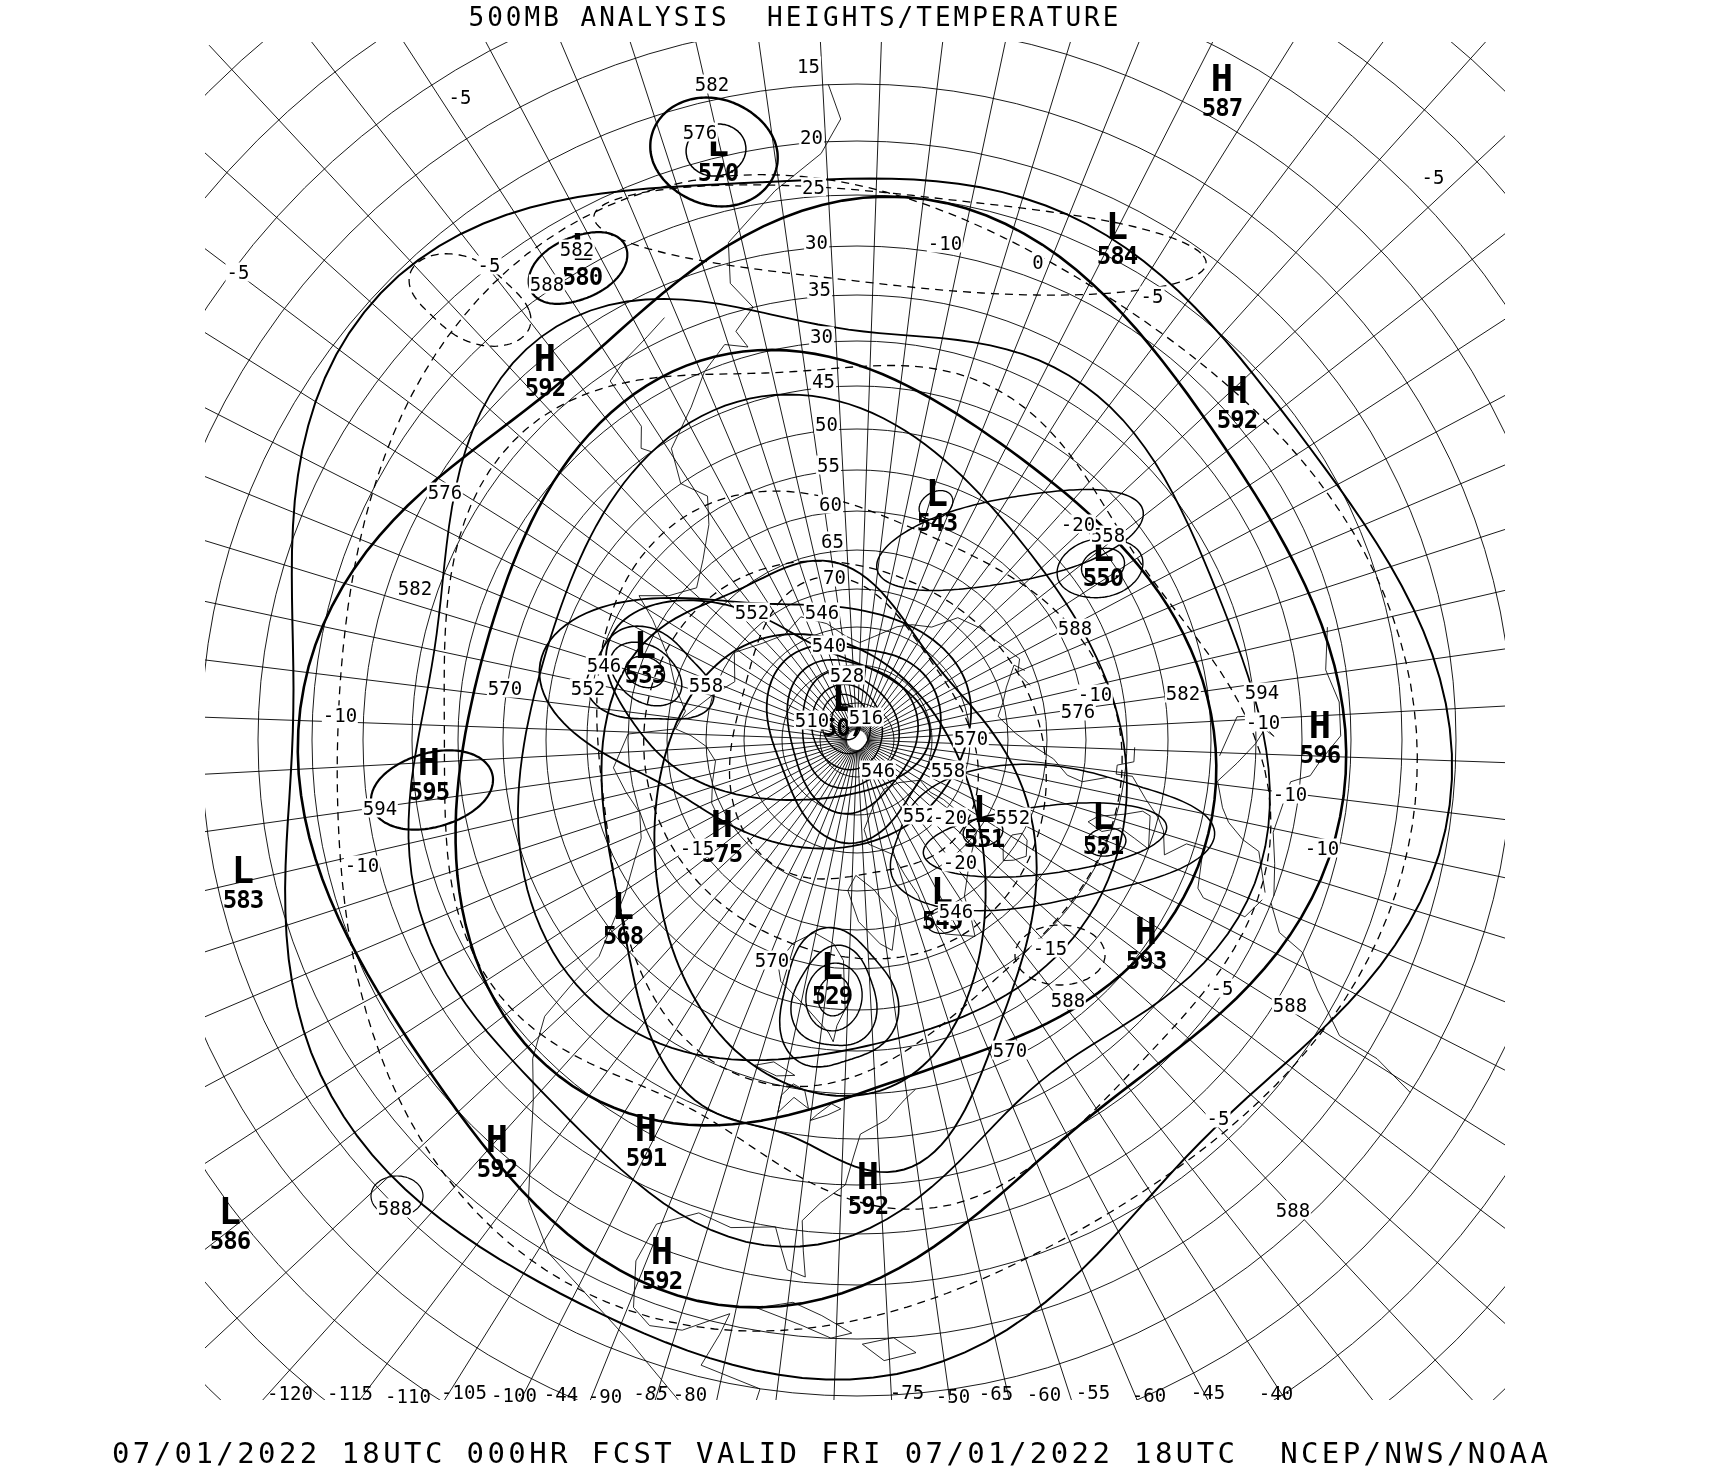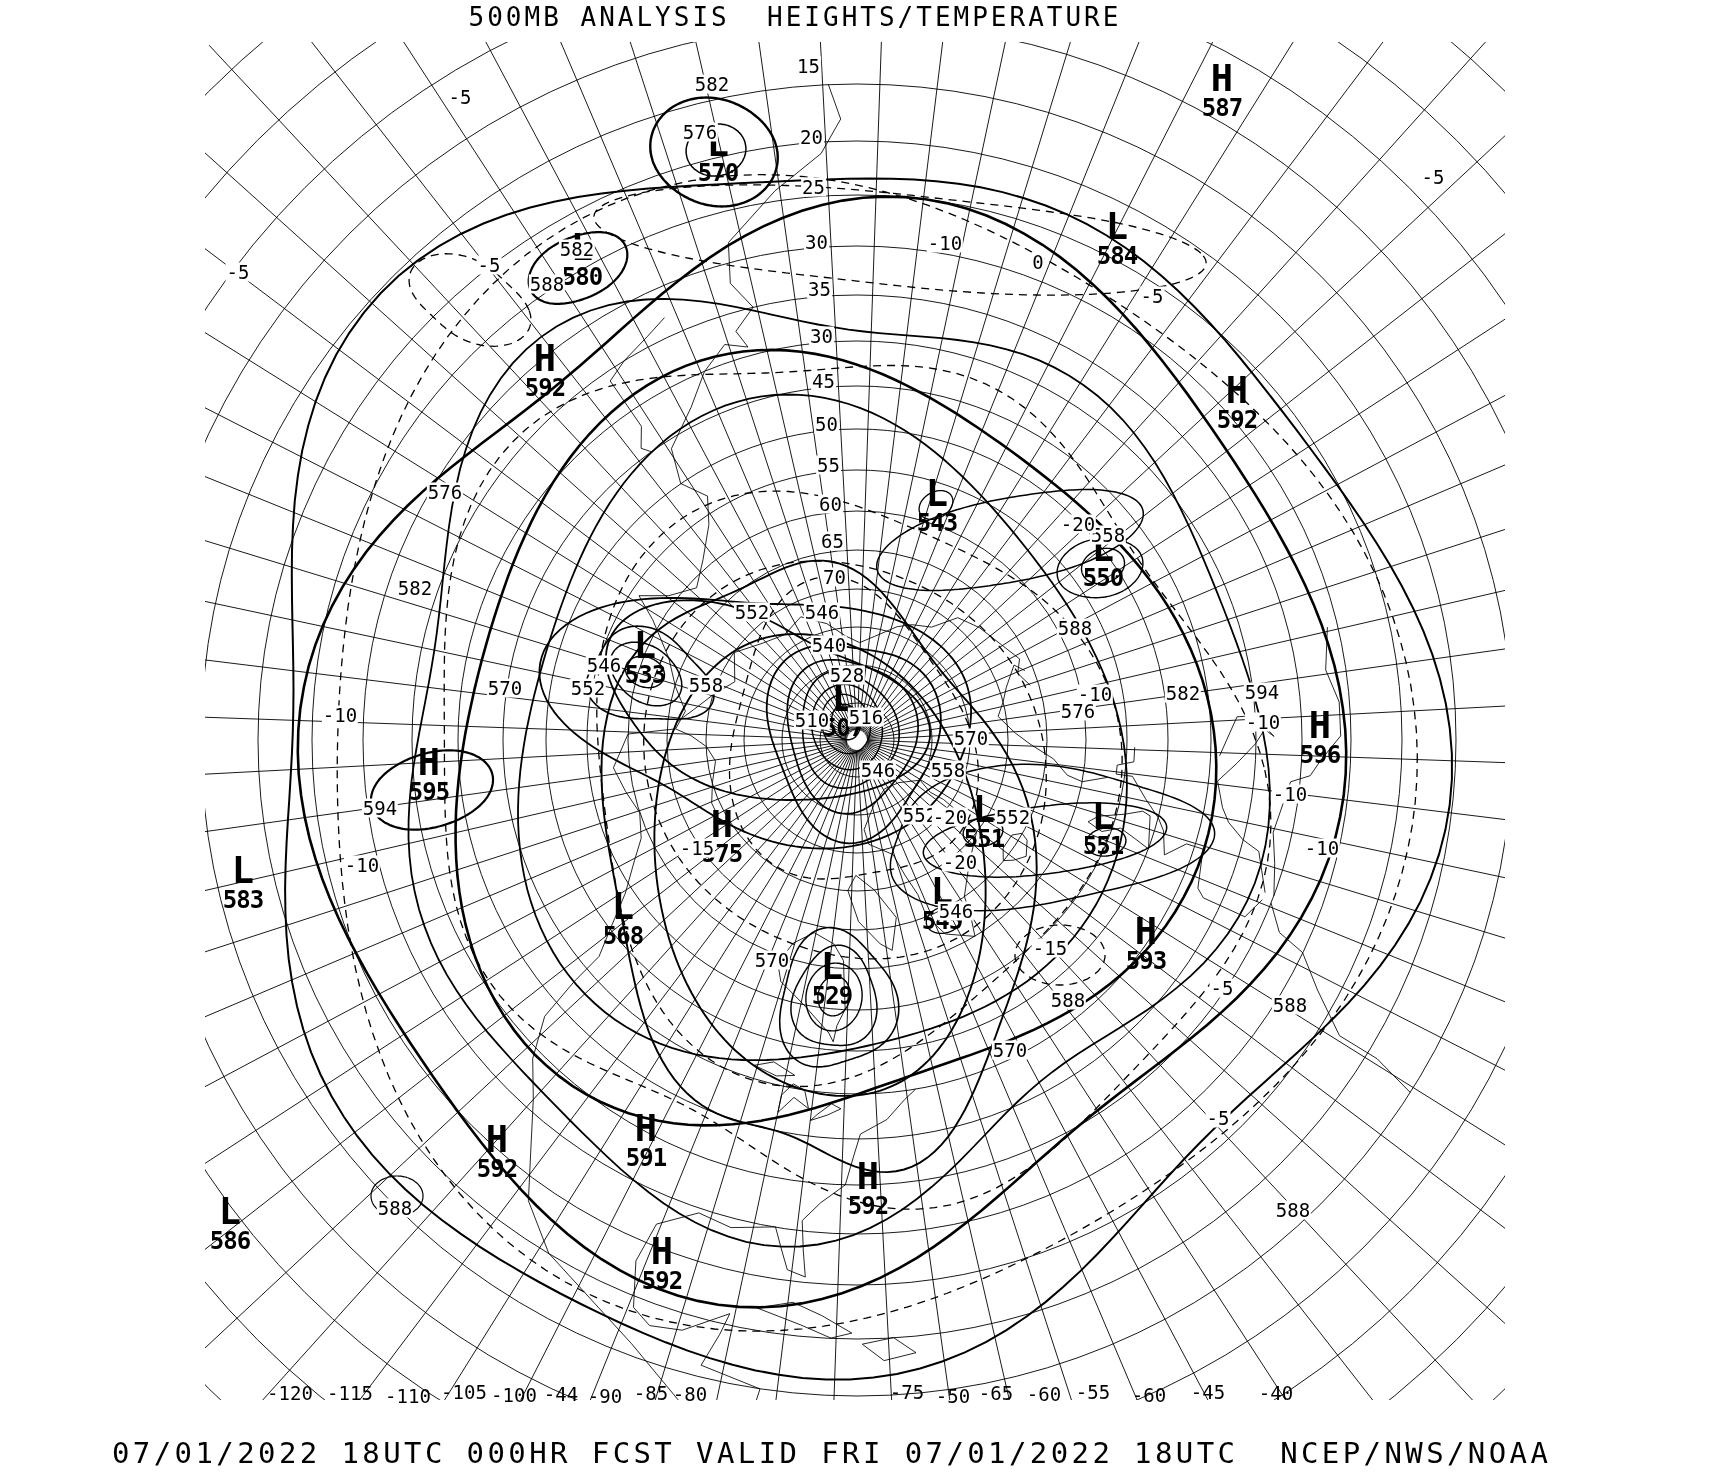--- a/index.html
+++ b/index.html
@@ -364,21 +364,21 @@
       <div class="lat" style="left: 843px; top: 504px;">60</div>
       <div class="lat" style="left: 845px; top: 541px;">65</div>
       <div class="lat" style="left: 847px; top: 577px;">70</div>
       <div class="lon" style="left: 290px; top: 1393px;">-120</div>
       <div class="lon" style="left: 350px; top: 1393px;">-115</div>
       <div class="lon" style="left: 408px; top: 1396px;">-110</div>
       <div class="lon" style="left: 464px; top: 1392px;">-105</div>
       <div class="lon" style="left: 514px; top: 1395px;">-100</div>
       <div class="lon" style="left: 561px; top: 1394px;">-44</div>
       <div class="lon" style="left: 605px; top: 1396px;">-90</div>
-      <div class="lon" style="left: 651px; top: 1393px;">-85</div>
+      <div class="lon" style="left: 651px; top: 1393px; font-style: italic;">-85</div>
       <div class="lon" style="left: 690px; top: 1394px;">-80</div>
       <div class="lon" style="left: 907px; top: 1392px;">-75</div>
       <div class="lon" style="left: 953px; top: 1396px;">-50</div>
       <div class="lon" style="left: 996px; top: 1393px;">-65</div>
       <div class="lon" style="left: 1044px; top: 1394px;">-60</div>
       <div class="lon" style="left: 1093px; top: 1392px;">-55</div>
       <div class="lon" style="left: 1149px; top: 1395px;">-60</div>
       <div class="lon" style="left: 1208px; top: 1392px;">-45</div>
       <div class="lon" style="left: 1276px; top: 1393px;">-40</div>
     </div>

